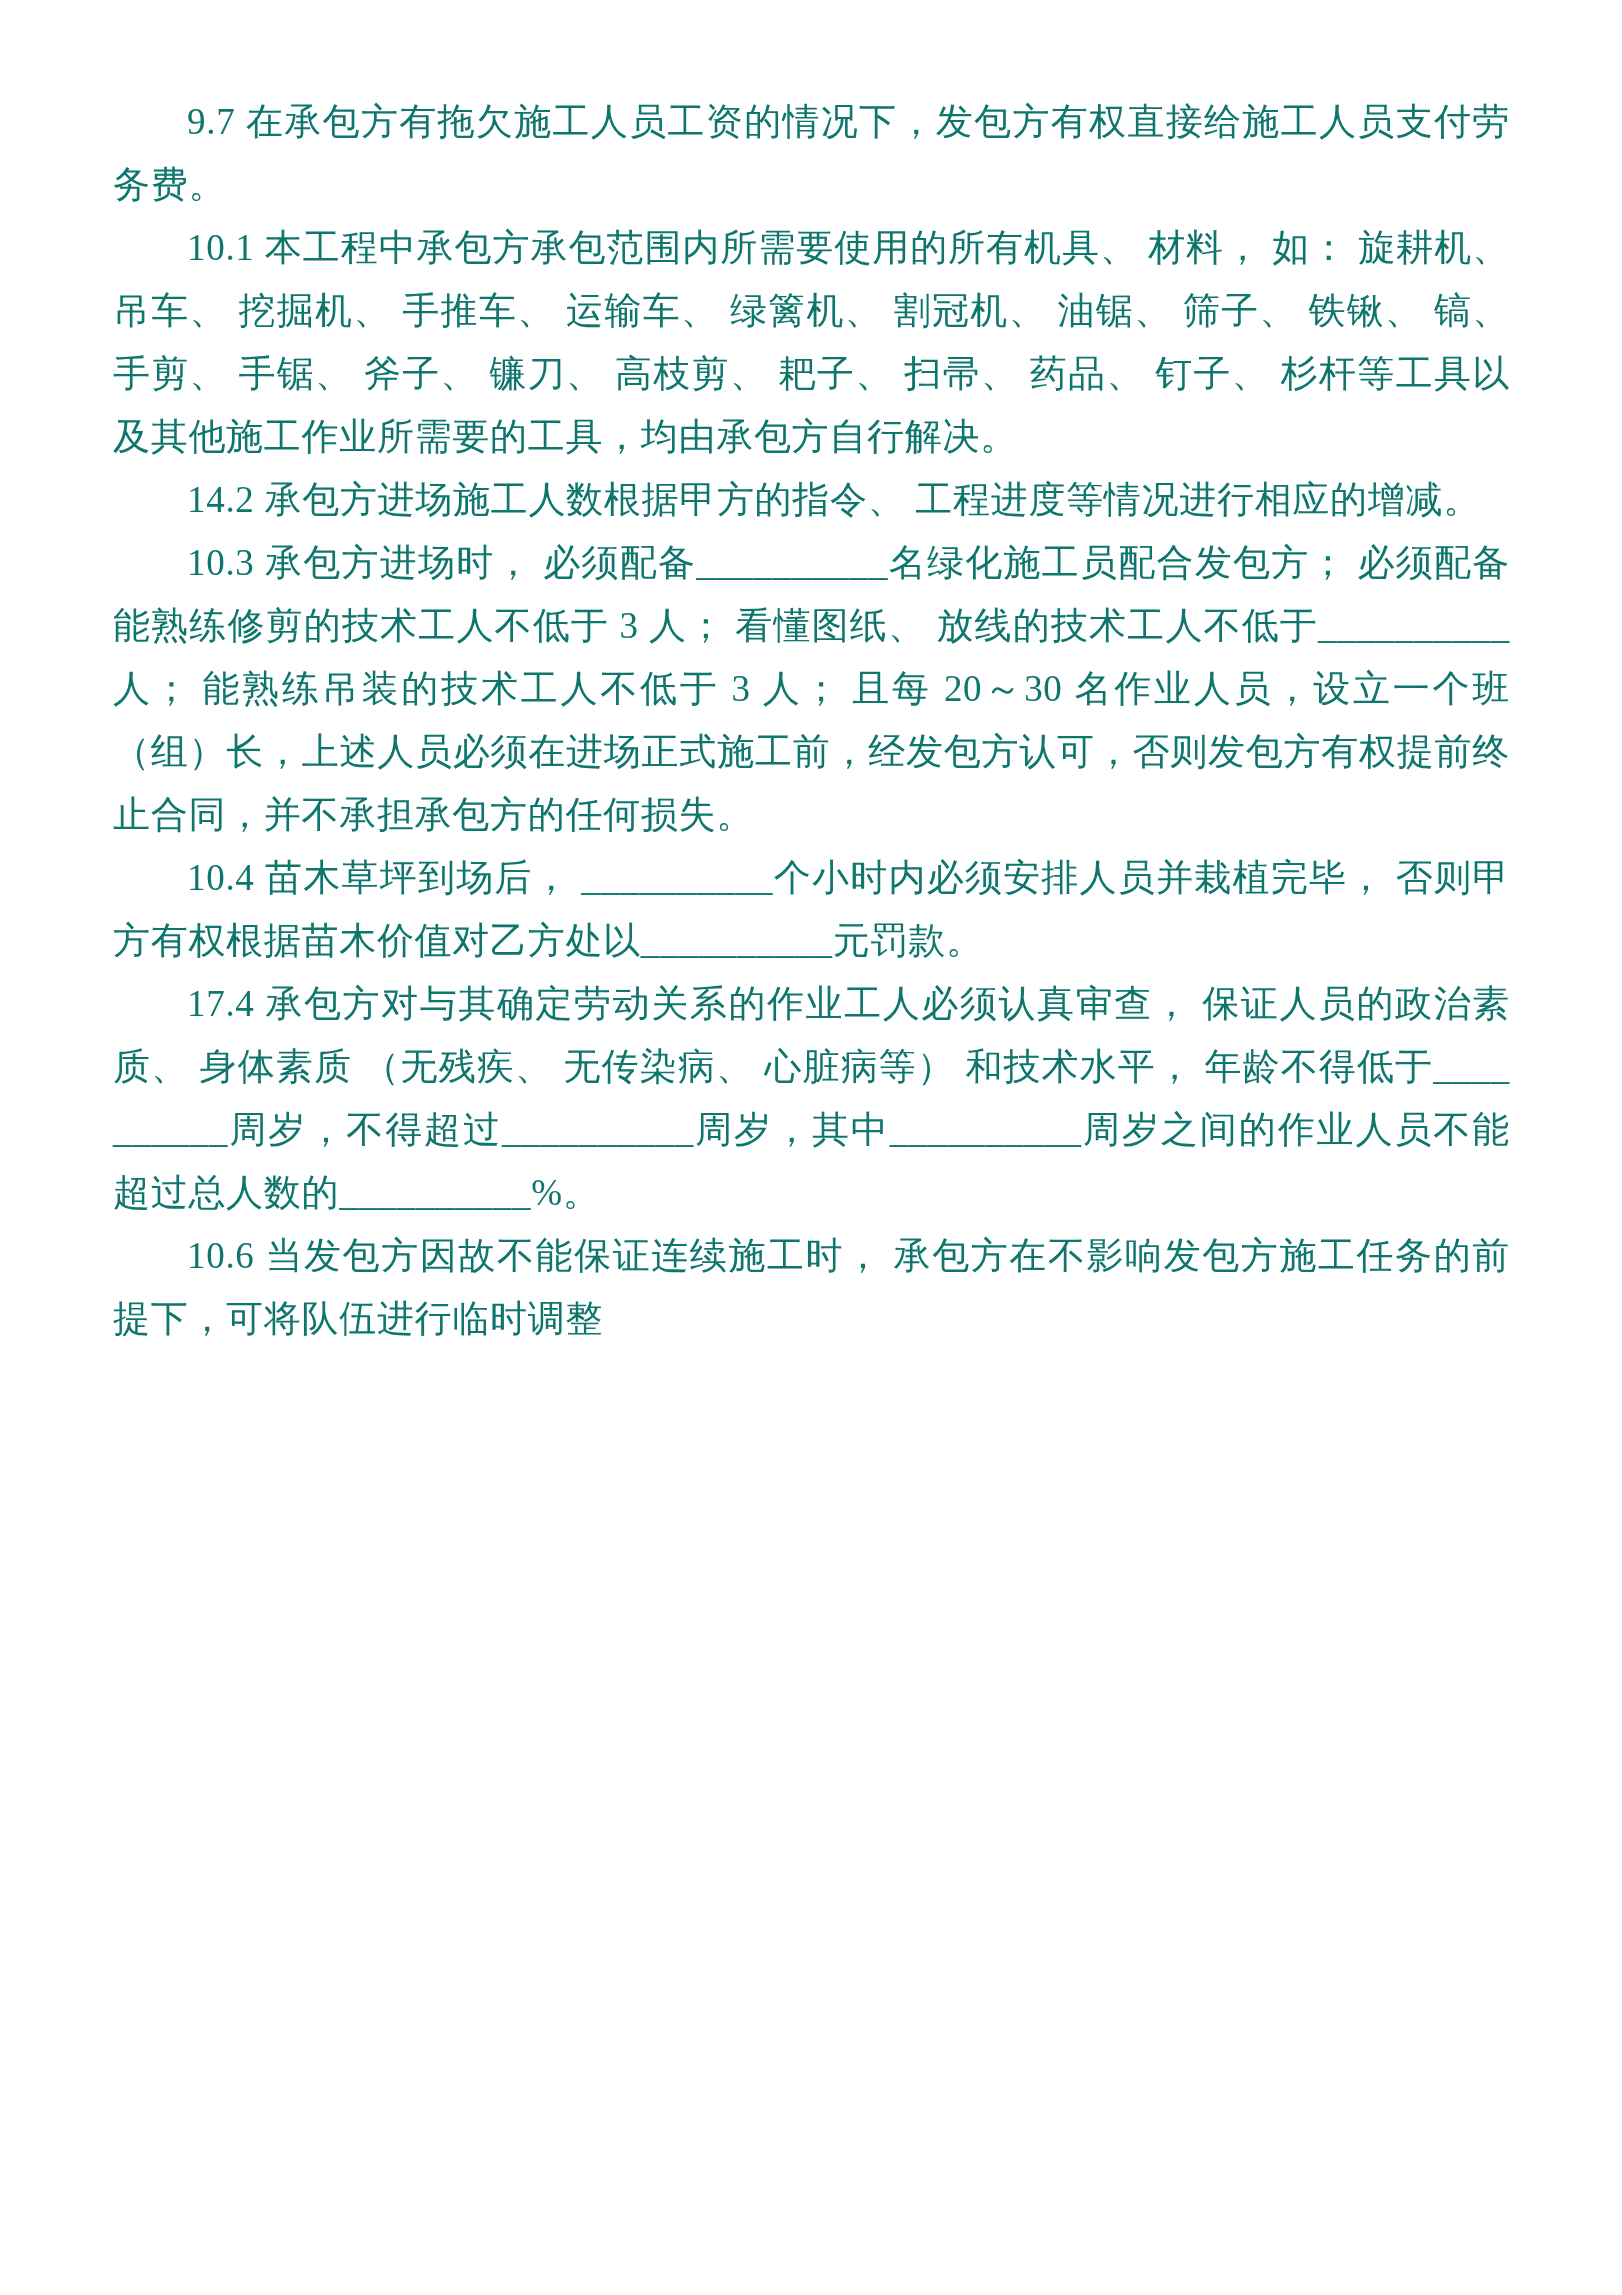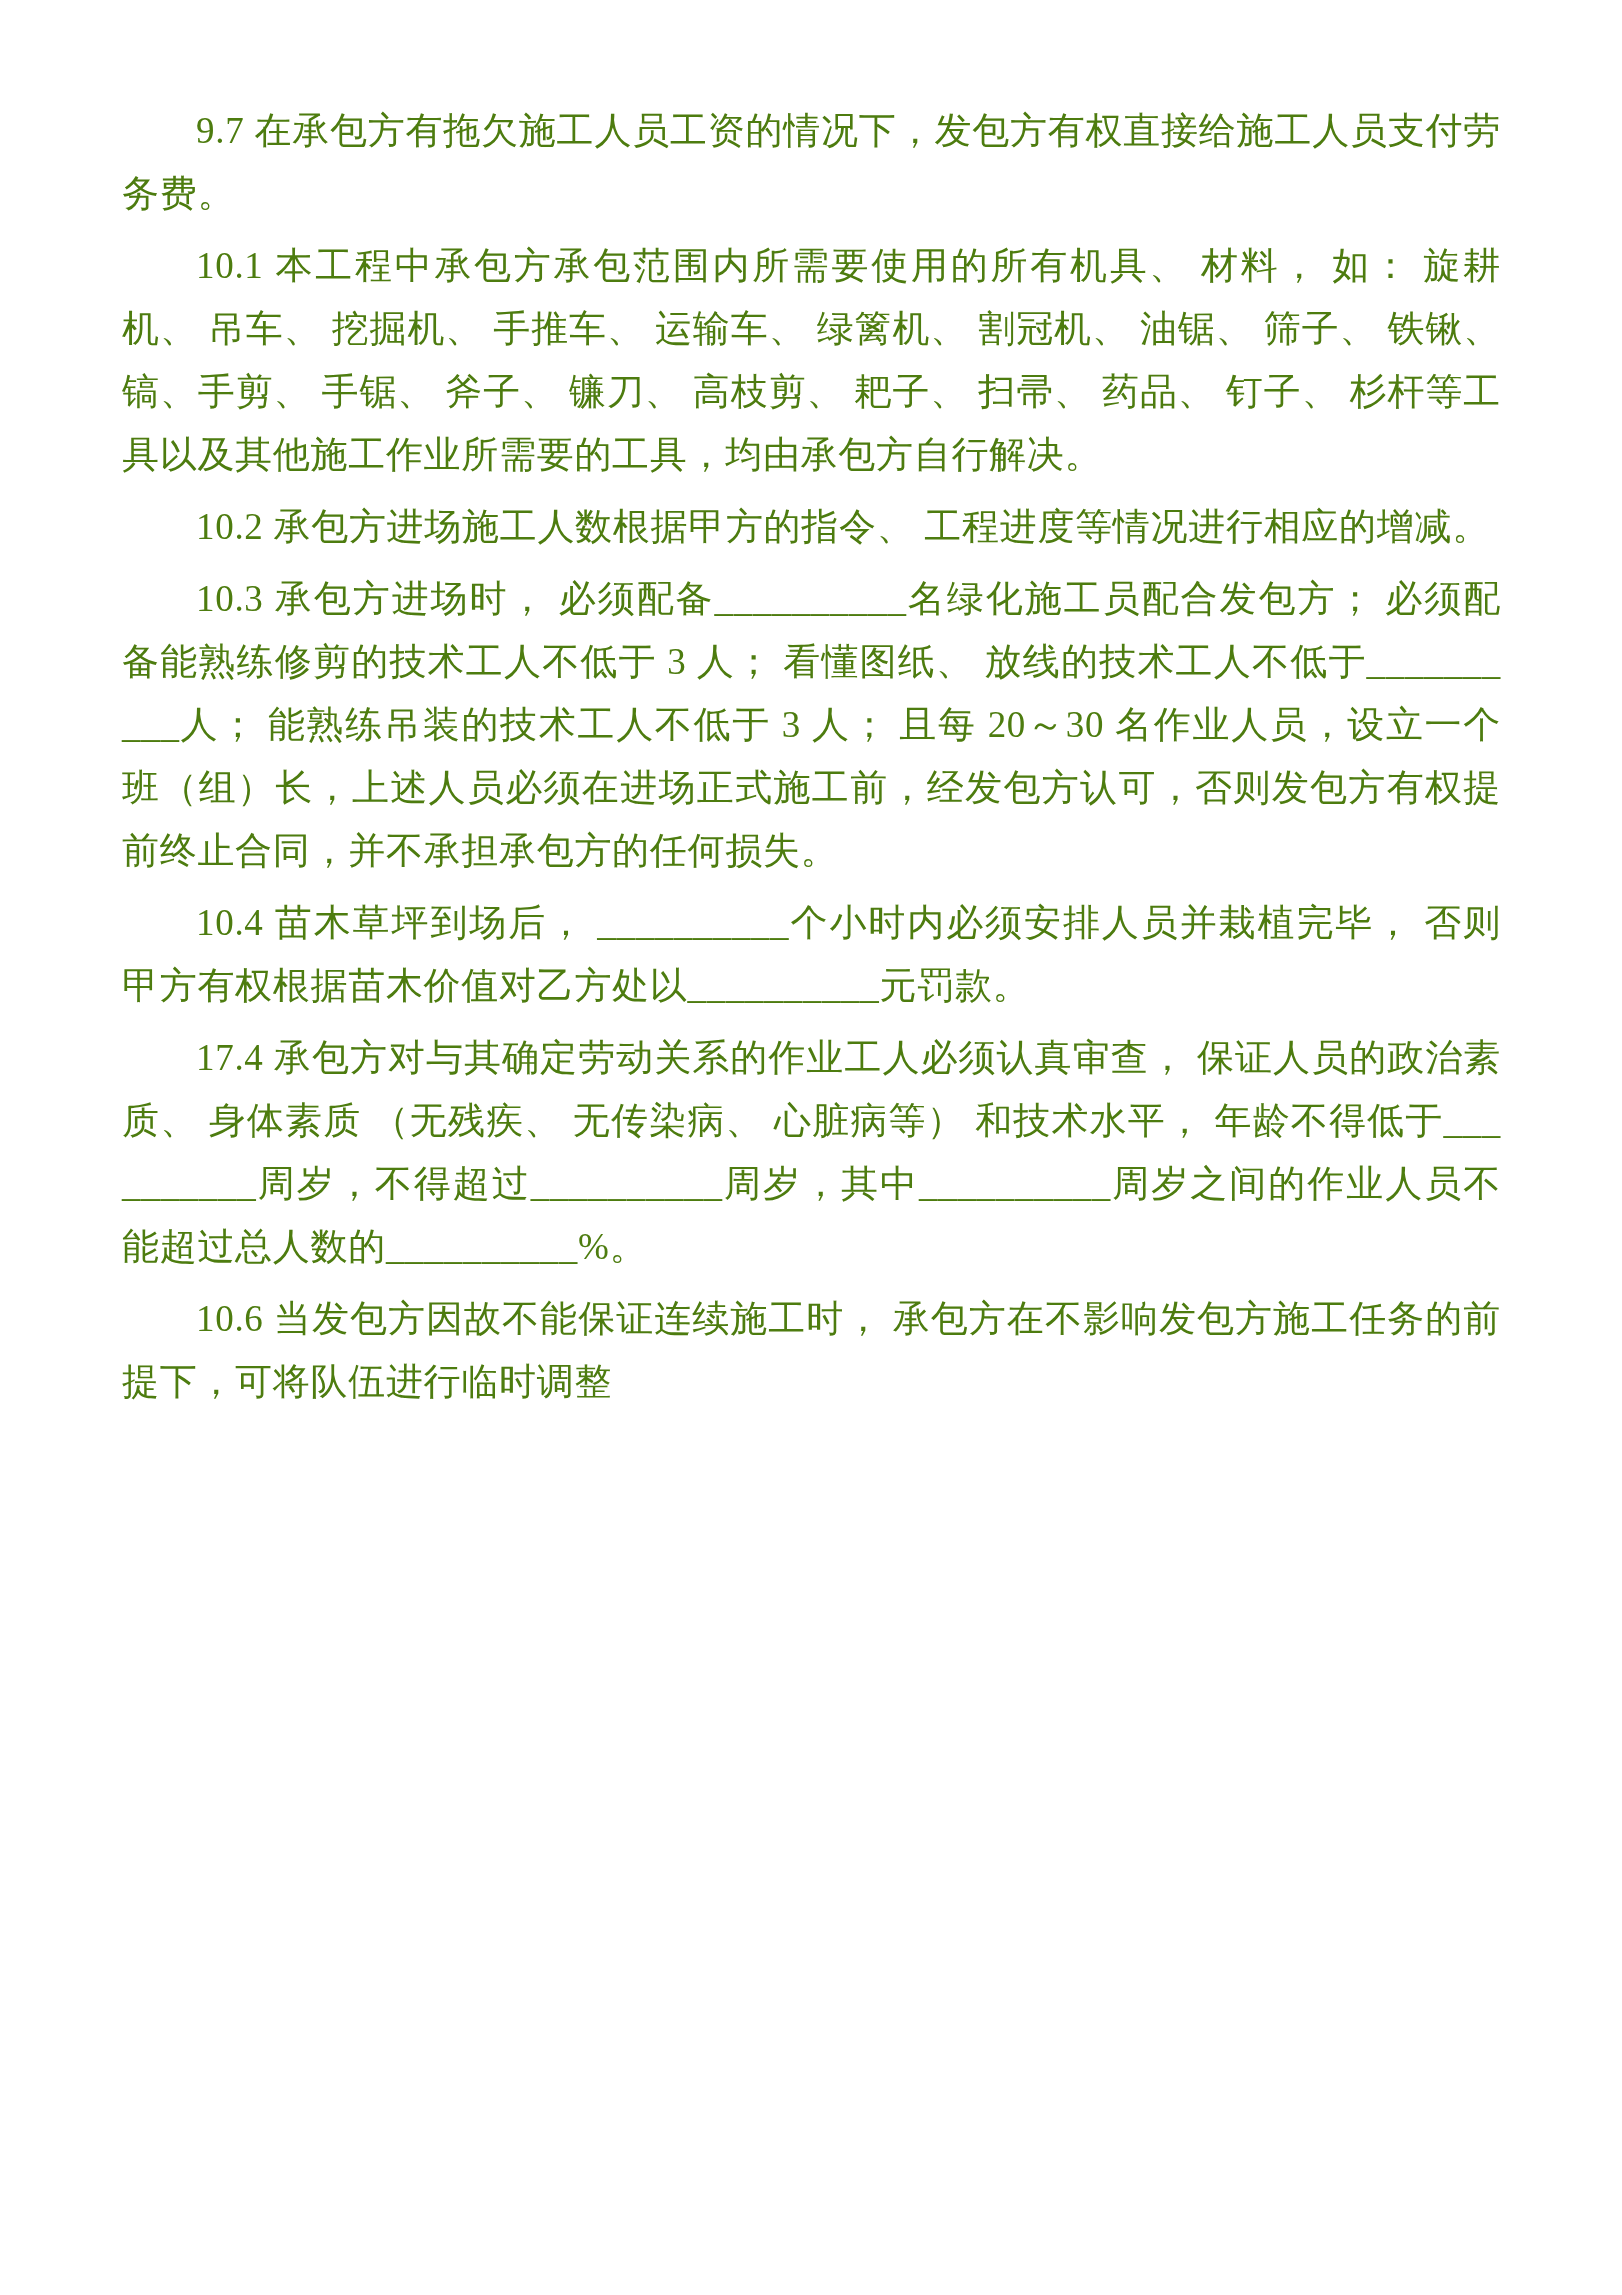--- a/index.html
+++ b/index.html
@@ -12,41 +12,41 @@
     width: 1623px;
     height: 2295px;
     background: #ffffff;
     box-sizing: border-box;
     padding: 90px 113px 79px 113px;
     overflow: hidden;
     font-family: "Liberation Serif", "DejaVu Serif", serif;
     color: #000000;
   }
   .doc-body p {
-    margin: 9px;
+    margin: 0;
     padding: 0;
     font-size: 37px;
     line-height: 63px;
     text-indent: 2em;
     text-align: justify;
     letter-spacing: 0.7px;
     word-break: break-all;
-    color: #4d7c0f;
+    color: #0f766e;
   }
   .doc-body p.clause-heading {
     text-align: left;
   }
 </style>
 </head>
 <body>
 
 <div class="page">
   <div class="doc-body">
     <p>9.7 在承包方有拖欠施工人员工资的情况下，发包方有权直接给施工人员支付劳务费。</p>
     <p>10.1 本工程中承包方承包范围内所需要使用的所有机具、 材料， 如： 旋耕机、 吊车、 挖掘机、 手推车、 运输车、 绿篱机、 割冠机、 油锯、 筛子、 铁锹、 镐、手剪、 手锯、 斧子、 镰刀、 高枝剪、 耙子、 扫帚、 药品、 钉子、 杉杆等工具以及其他施工作业所需要的工具，均由承包方自行解决。</p>
-    <p>10.2 承包方进场施工人数根据甲方的指令、 工程进度等情况进行相应的增减。</p>
+    <p>14.2 承包方进场施工人数根据甲方的指令、 工程进度等情况进行相应的增减。</p>
     <p>10.3 承包方进场时， 必须配备__________名绿化施工员配合发包方； 必须配备能熟练修剪的技术工人不低于 3 人； 看懂图纸、 放线的技术工人不低于__________人； 能熟练吊装的技术工人不低于 3 人； 且每 20～30 名作业人员，设立一个班（组）长，上述人员必须在进场正式施工前，经发包方认可，否则发包方有权提前终止合同，并不承担承包方的任何损失。</p>
     <p>10.4 苗木草坪到场后， __________个小时内必须安排人员并栽植完毕， 否则甲方有权根据苗木价值对乙方处以__________元罚款。</p>
     <p>17.4 承包方对与其确定劳动关系的作业工人必须认真审查， 保证人员的政治素质、 身体素质 （无残疾、 无传染病、 心脏病等） 和技术水平， 年龄不得低于__________周岁，不得超过__________周岁，其中__________周岁之间的作业人员不能超过总人数的__________%。</p>
     <p>10.6 当发包方因故不能保证连续施工时， 承包方在不影响发包方施工任务的前提下，可将队伍进行临时调整</p>
   </div>
 </div>
 
 
 </body></html>

